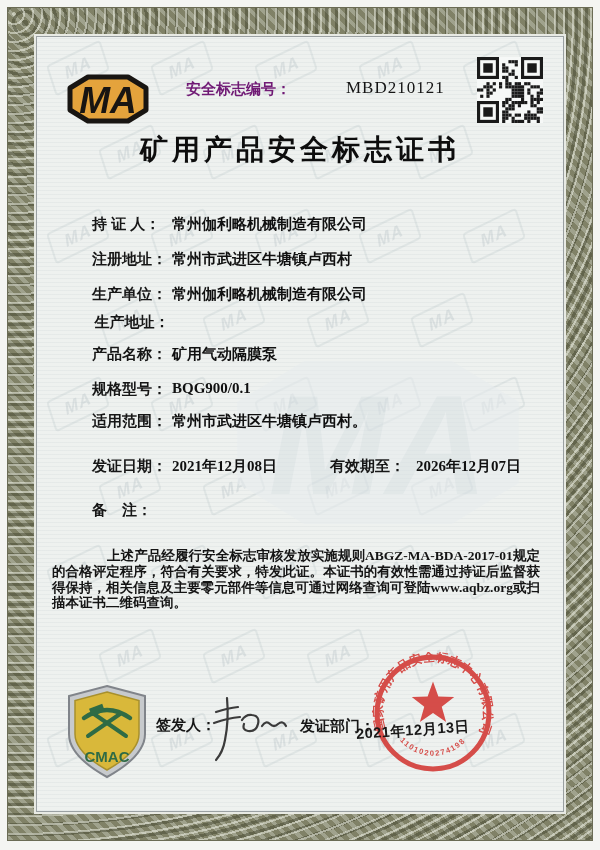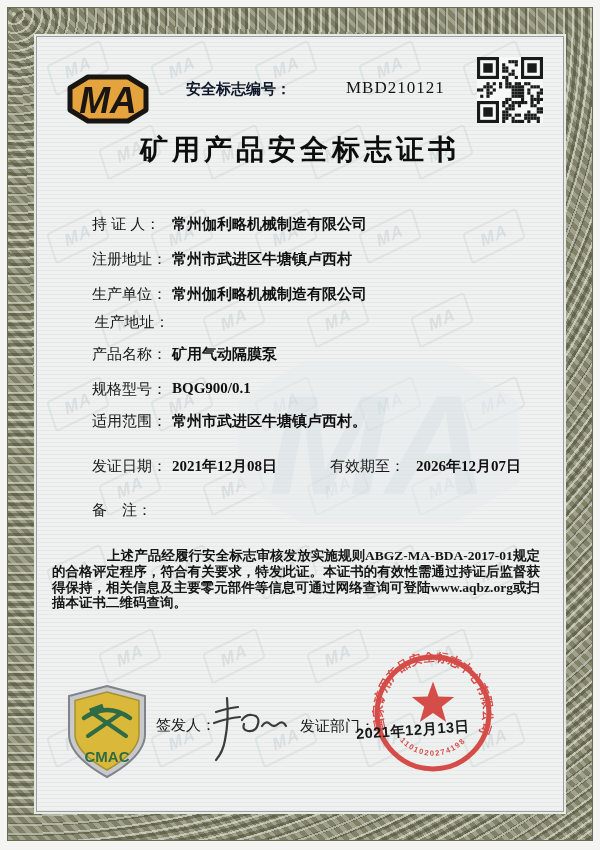--- a/index.html
+++ b/index.html
@@ -18,24 +18,24 @@
   .panel{position:absolute;left:36px;top:36px;right:36px;bottom:38px;
     background-color:#eef1ef;
     background-image:repeating-linear-gradient(0deg, rgba(125,145,155,.08) 0 1px, rgba(0,0,0,0) 1px 4px);
     border:1px solid #9aa0a2;box-shadow:0 0 0 2px #e8eae4;}
 
   .wm-stamp{position:absolute;width:56px;height:28px;border:2px solid rgba(150,165,175,.16);
     border-radius:4px;transform:rotate(-26deg) skewX(-8deg);display:flex;align-items:center;justify-content:center;
     color:rgba(148,163,173,.22);font-weight:bold;font-style:italic;font-size:17px;letter-spacing:1px;}
 
   .abs{position:absolute;}
-  .lab{font-weight:normal;color:#161616;font-size:15px;white-space:nowrap;}
+  .lab{font-weight:bold;color:#161616;font-size:15px;white-space:nowrap;}
   .val{font-family:"Liberation Serif",serif;font-weight:bold;color:#101010;font-size:15px;}
 
-  .hdr-label{left:186px;top:80px;font-size:15px;font-weight:bold;color:#0f172a;}
+  .hdr-label{left:186px;top:80px;font-size:15px;font-weight:bold;color:#701a75;}
   .hdr-number{left:346px;top:78px;font-family:"Liberation Serif",serif;font-size:17px;color:#141414;letter-spacing:1px;}
 
   .title{left:0;top:131px;width:100%;text-align:center;font-family:"Liberation Serif",serif;
     font-weight:900;font-size:28px;color:#0d0d0d;letter-spacing:4px;}
 
   .row{position:absolute;left:92px;display:flex;align-items:flex-start;z-index:3;}
   .row .lab{display:inline-block;min-width:80px;}
   .row .val{display:inline-block;}
   .row.wide .lab{min-width:0;margin-right:16px;}
   .wrapval{width:372px;line-height:17px;}

